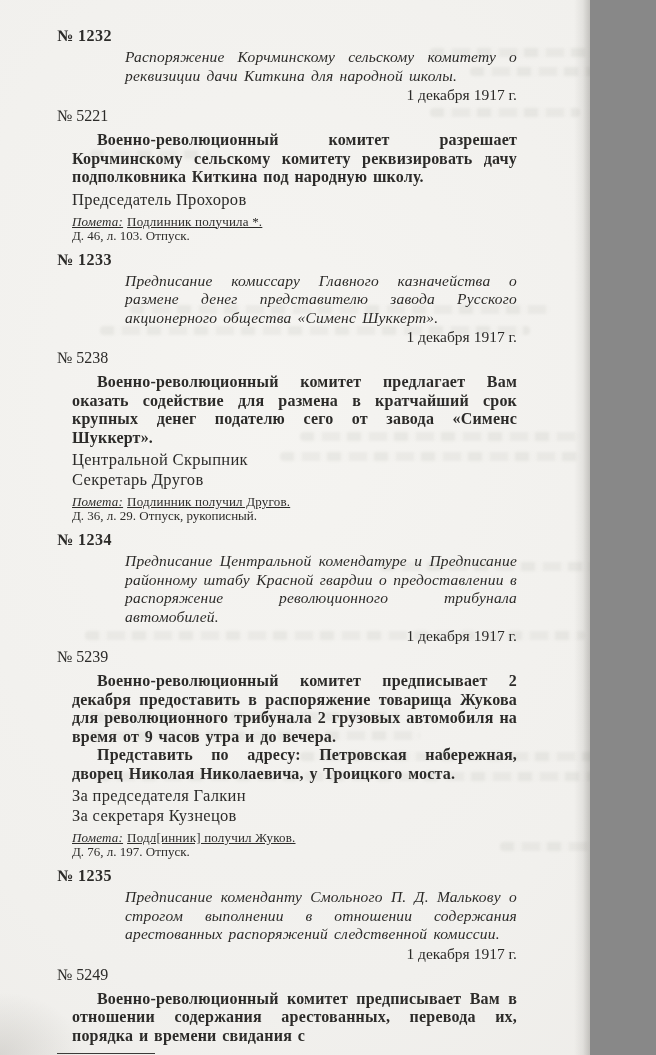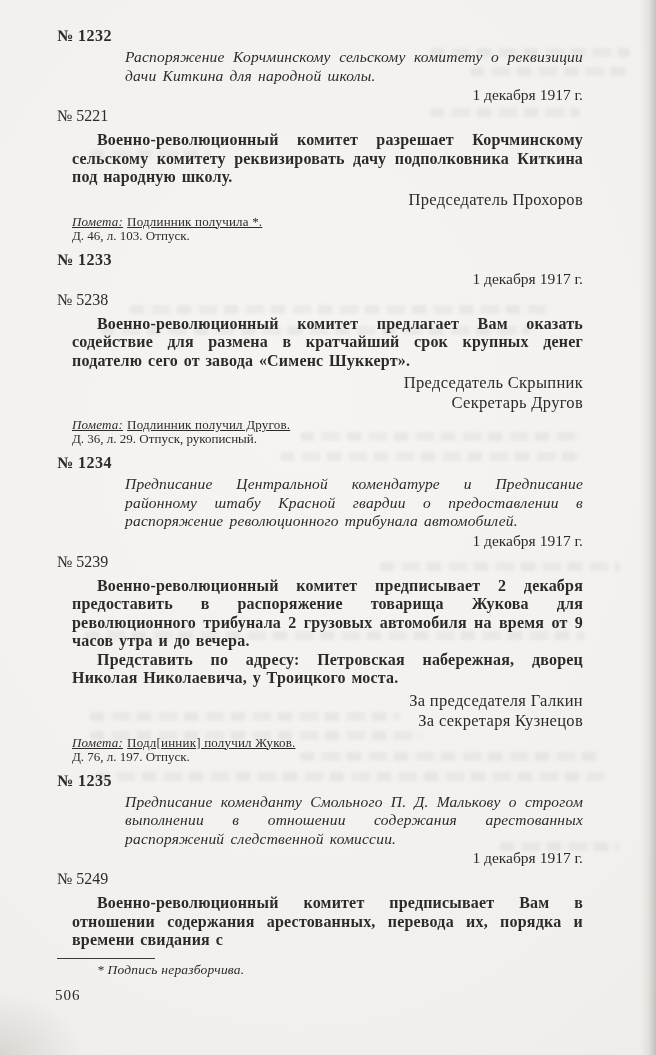--- a/index.html
+++ b/index.html
@@ -1,33 +1,33 @@
 <!DOCTYPE html>
 <html lang="ru"><head>
 <meta charset="utf-8">
 <style>
   html,body{margin:0;padding:0;background:#888;}
   .page{
-    position:relative;width:656px;height:1055px;overflow:hidden;
+    position:relative;width:590px;height:1055px;overflow:hidden;
     background:#f1f0ed;
     background-image:radial-gradient(130% 105% at 45% 38%, #f5f4f1 0%, #f1f0ed 55%, #ebe9e5 100%);
     font-family:"Liberation Serif","DejaVu Serif",serif;
     color:#2c2b29;
   }
   .content{position:relative;z-index:2;padding:27px 73px 0 72px;}
   .doc{margin-bottom:8px;}
   .doc-num{font-size:16px;font-weight:bold;margin-left:-15px;line-height:18px;letter-spacing:.5px;}
   .doc-title{margin:3px 0 0 53px;font-style:italic;font-size:15.5px;line-height:18.5px;
     text-align:justify;letter-spacing:.2px;word-spacing:2px;}
   .doc-date{font-size:15.5px;line-height:18px;text-align:right;margin-top:1px;}
   .doc-protocol{font-size:16px;margin-left:-15px;line-height:18px;margin-top:3px;}
   .doc-body{margin:6px 0 0;font-size:16px;line-height:18.5px;text-align:justify;
     text-indent:25px;letter-spacing:.2px;word-spacing:1.5px;font-weight:bold;}
   .doc-body.cont{margin-top:0;}
-  .signatures{margin-top:3px;font-size:16.5px;line-height:20px;text-align:right;letter-spacing:.3px;}
+  .signatures{margin-top:3px;font-size:16.5px;line-height:20px;text-align:left;letter-spacing:.3px;}
   .pometa{margin-top:5px;font-size:13px;line-height:14px;letter-spacing:.2px;text-decoration:underline;}
   .pometa-label{font-style:italic;margin-right:4px;}
   .archive-ref{font-size:13px;line-height:14px;}
   .footnote-rule{width:98px;border-top:1px solid #3c3b39;margin:2px 0 3px -15px;}
   .footnote{margin:0 0 0 25px;font-style:italic;font-size:13.5px;line-height:15px;letter-spacing:.2px;}
   .page-number{margin:10px 0 0 -17px;font-size:15px;letter-spacing:1px;}
   
   .bleed{position:absolute;z-index:1;height:9px;border-radius:4px;filter:blur(1.6px);opacity:.55;
     background:repeating-linear-gradient(90deg,
       rgba(112,114,102,.16) 0 14px, rgba(112,114,102,.02) 14px 22px,
@@ -70,25 +70,26 @@
         <div>Председатель Прохоров</div>
       </div>
       <div class="pometa">
         <span class="pometa-label">Помета:</span><span>Подлинник получила *.</span>
       </div>
       <div class="archive-ref">Д. 46, л. 103. Отпуск.</div>
     </section>
 
     <section class="doc">
       <div class="doc-num">№ 1233</div>
+      <p class="doc-title">Предписание комиссару Главного казначейства о размене денег представителю завода Русского акционерного общества «Сименс Шуккерт».</p>
       <div class="doc-date">1 декабря 1917 г.</div>
       <div class="doc-protocol">№ 5238</div>
       <p class="doc-body">Военно-революционный комитет предлагает Вам оказать содействие для размена в кратчайший срок крупных денег подателю сего от завода «Сименс Шуккерт».</p>
       <div class="signatures">
-        <div>Председатель Скрыпник</div>
+        <div>Центральной Скрыпник</div>
         <div>Секретарь Другов</div>
       </div>
       <div class="pometa">
         <span class="pometa-label">Помета:</span><span>Подлинник получил Другов.</span>
       </div>
       <div class="archive-ref">Д. 36, л. 29. Отпуск, рукописный.</div>
     </section>
 
     <section class="doc">
       <div class="doc-num">№ 1234</div>

